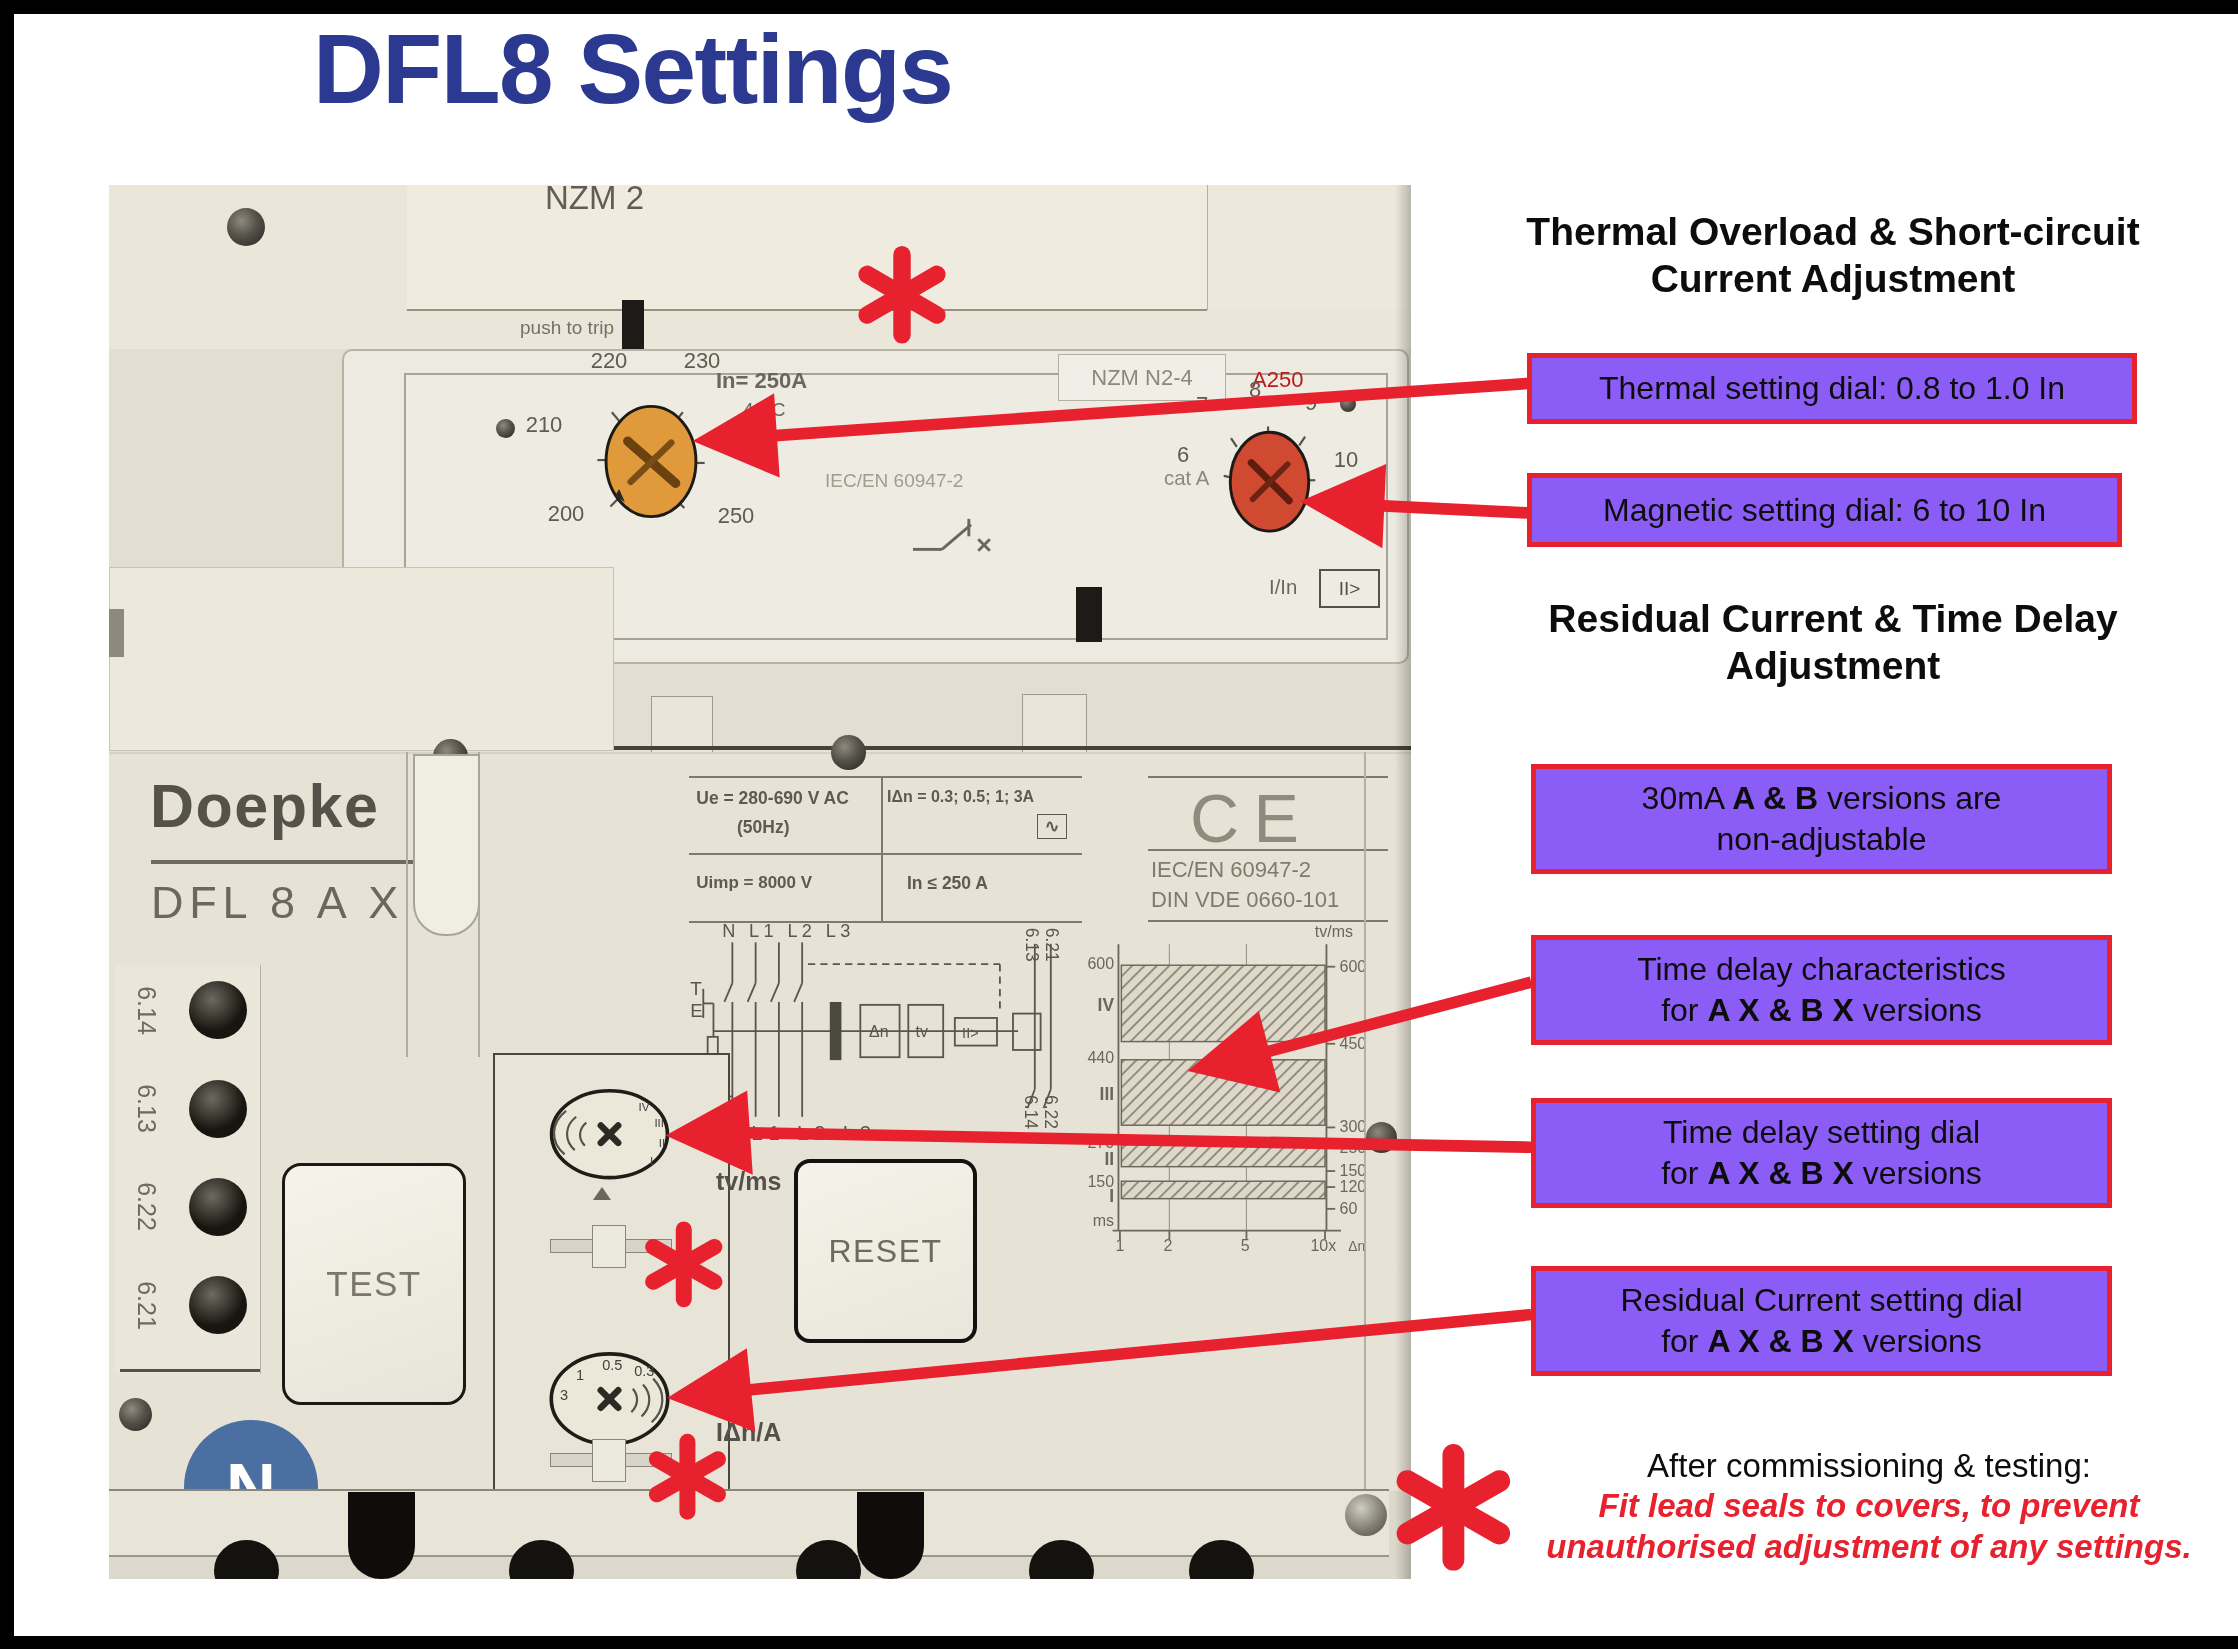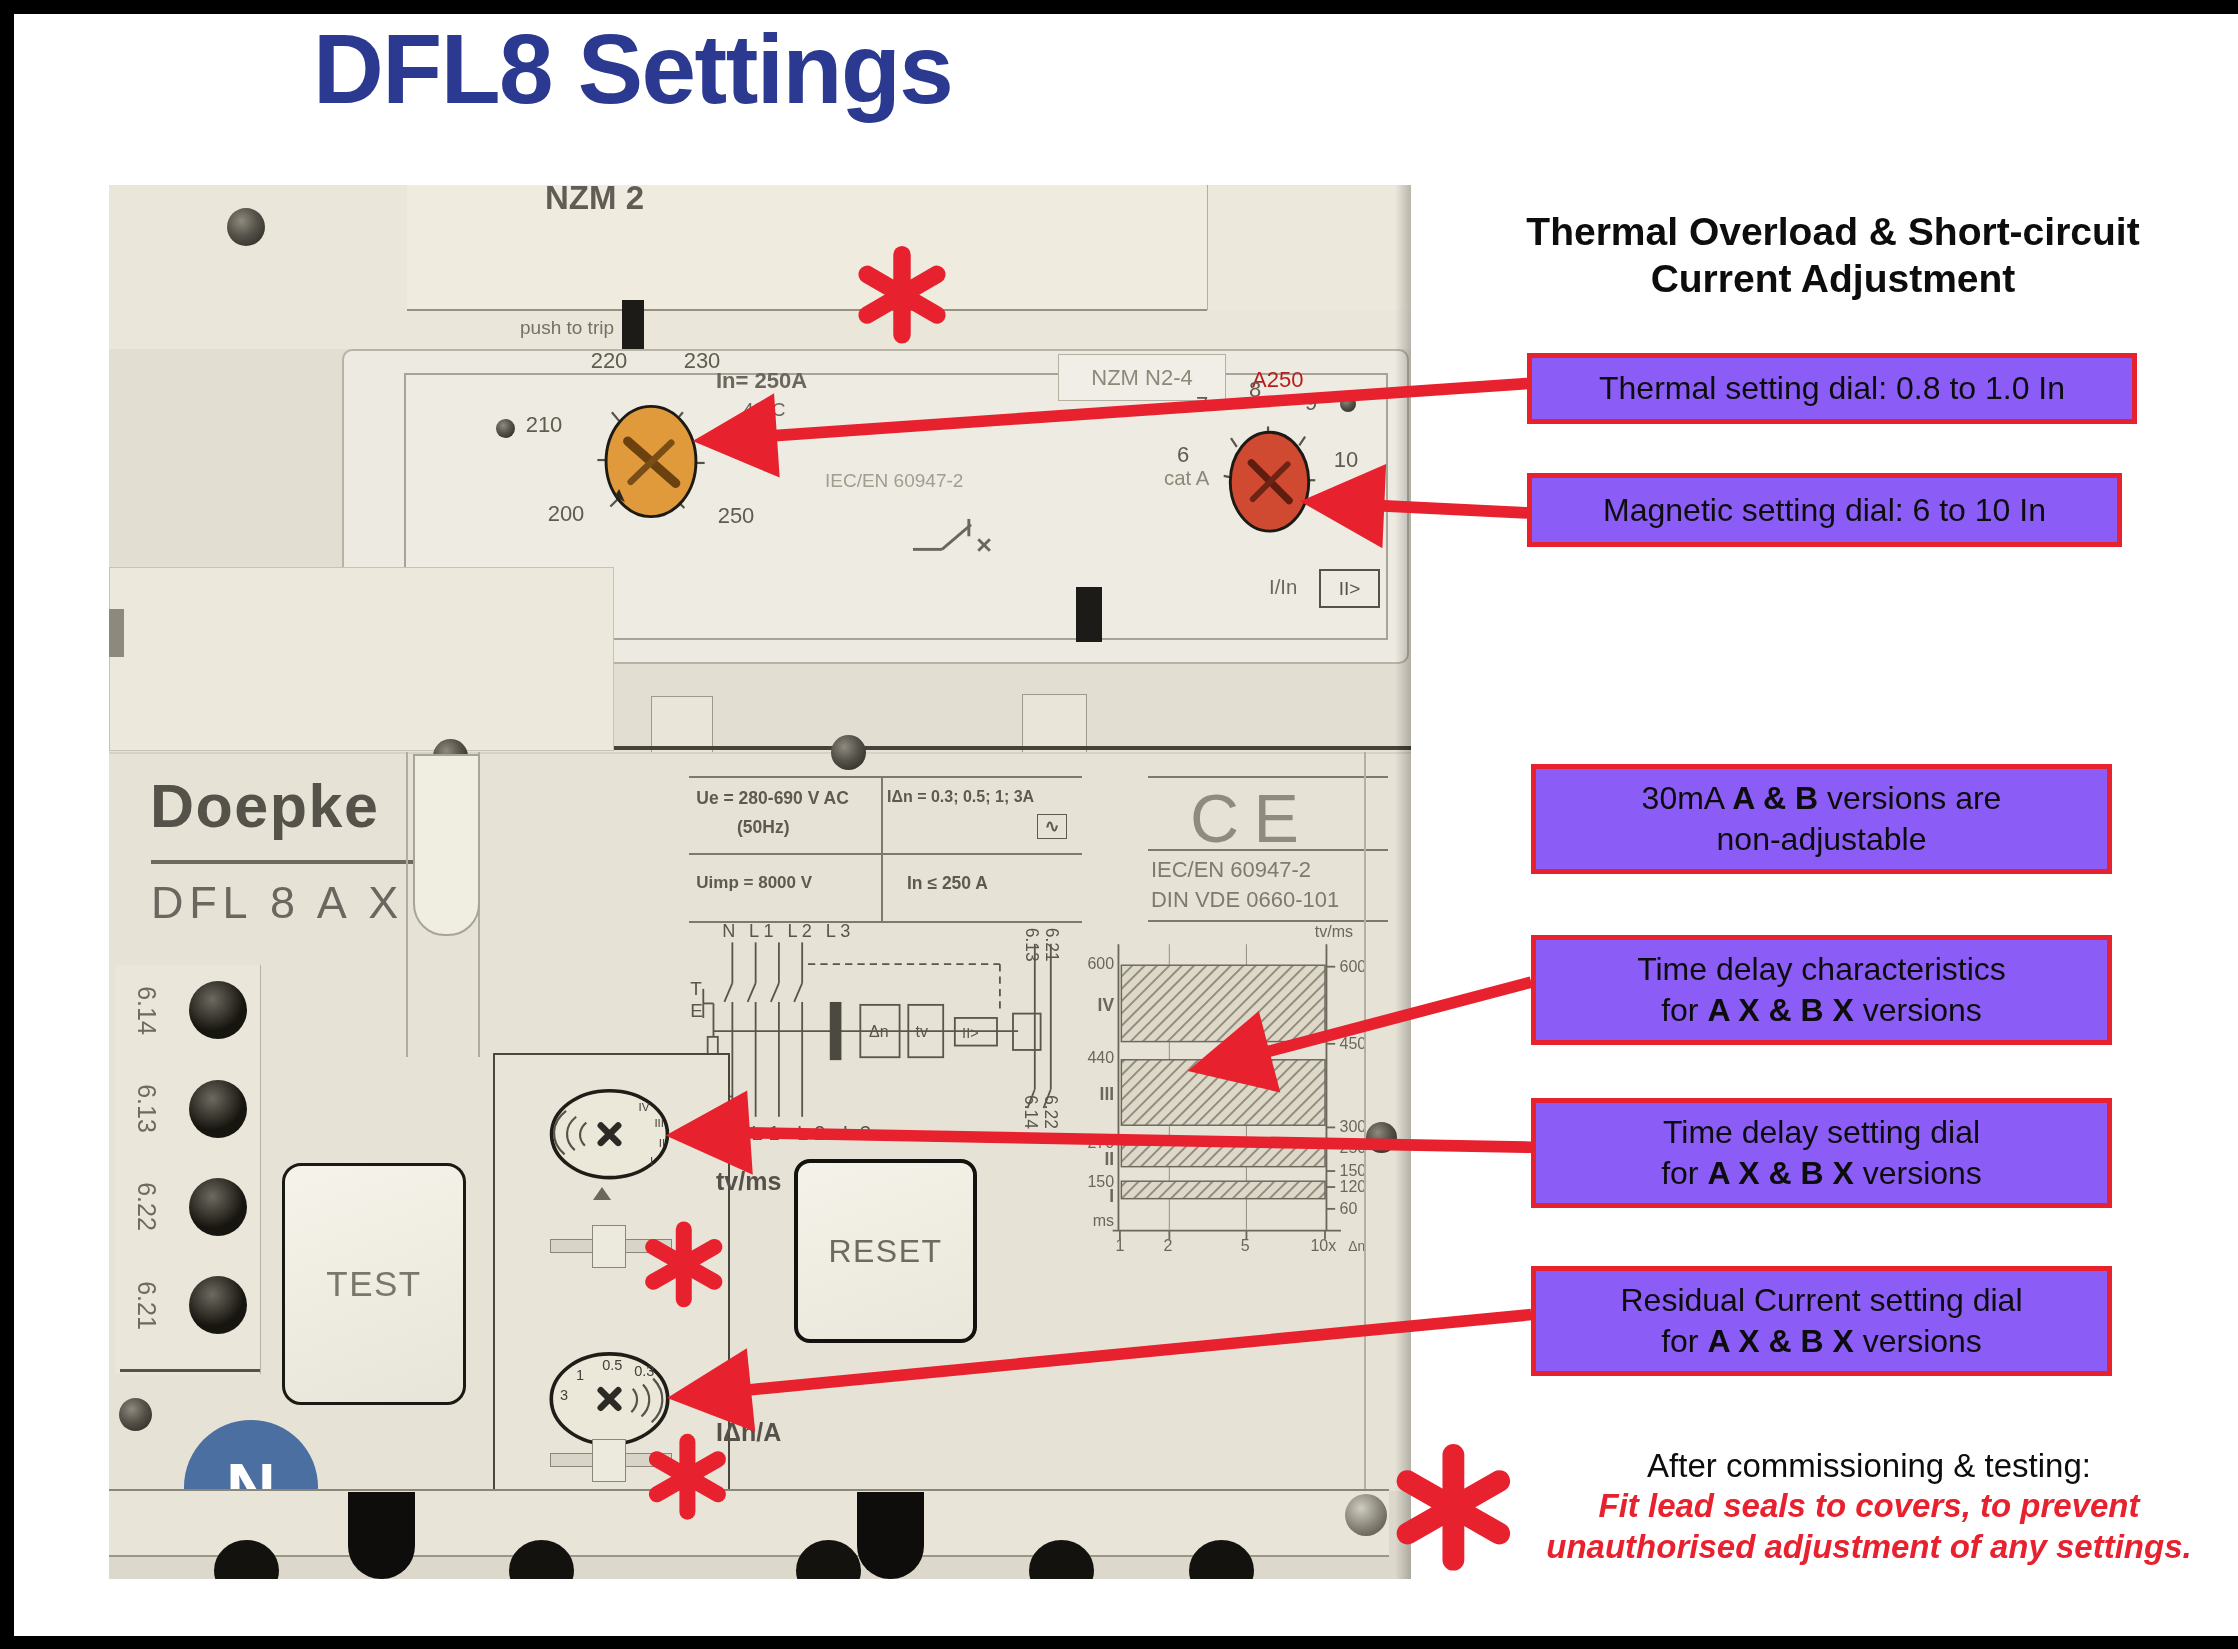--- a/index.html
+++ b/index.html
@@ -28,21 +28,21 @@
 
 <div class="page">
 
   <div class="title" style="left:313px;top:13px">DFL8 Settings</div>
 
   <div class="photo">
 
     <div class="abs" style="left:0;top:0;width:1302px;height:164px;background:#eae6da"></div>
     <div class="abs" style="left:298px;top:0;width:800px;height:124px;background:#efecdf;border-bottom:2.9px solid #96927f"></div>
     <div class="abs" style="left:1098px;top:0;width:204px;height:125px;background:#ece8dc;border-left:1.5px solid #b4b09f"></div>
-    <div class="ptxt" style="left:436px;top:-5.8px;font-size:33px;font-weight:bold;color:#3e3a32;opacity:.8;filter:blur(0.7px)">NZM 2</div>
+    <div class="ptxt" style="left:436px;top:-5.8px;font-size:33px;font-weight:normal;color:#3e3a32;opacity:.8;filter:blur(0.7px)">NZM 2</div>
     <div class="scrw" style="left:118px;top:22.5px;width:38px;height:38px"></div>
     <div class="ptxt" style="left:411px;top:132px;font-size:19px;color:#767163">push to trip</div>
     <div class="abs" style="left:513px;top:115px;width:22px;height:63px;background:#1d1b17"></div>
 
     <div class="abs" style="left:0;top:164px;width:1302px;height:401px;background:#e2ded2"></div>
     <div class="abs" style="left:233px;top:164px;width:1063px;height:311px;border:2.9px solid #b7b3a7;border-radius:10.2px;background:rgba(246,244,237,.55)"></div>
     <div class="abs" style="left:295px;top:188px;width:980px;height:263px;border:2.2px solid #a7a397;background:rgba(240,237,229,.45)"></div>
 
     <div class="ptxt" style="left:607px;top:183px;font-size:22px;font-weight:bold">In= 250A</div>
     <div class="ptxt" style="left:634px;top:214px;font-size:19px">40°C</div>
@@ -356,20 +356,24 @@
   </div>
 
   <div class="redbox" style="left:1527px;top:353px;width:600px;height:61px">
     <div>Thermal setting dial: 0.8 to 1.0 In</div>
   </div>
 
   <div class="redbox" style="left:1527px;top:473px;width:585px;height:64px">
     <div>Magnetic setting dial: 6 to 10 In</div>
   </div>
 
+  <div class="h2" style="left:1491px;top:596px;width:684px">
+    <div>Residual Current &amp; Time Delay</div>
+    <div>Adjustment</div>
+  </div>
 
   <div class="redbox" style="left:1531px;top:764px;width:571px;height:100px">
     <div><span>30mA </span><b>A &amp; B</b><span> versions are</span></div>
     <div>non-adjustable</div>
   </div>
 
   <div class="redbox" style="left:1531px;top:935px;width:571px;height:100px">
     <div>Time delay characteristics</div>
     <div><span>for </span><b>A X &amp; B X</b><span> versions</span></div>
   </div>

